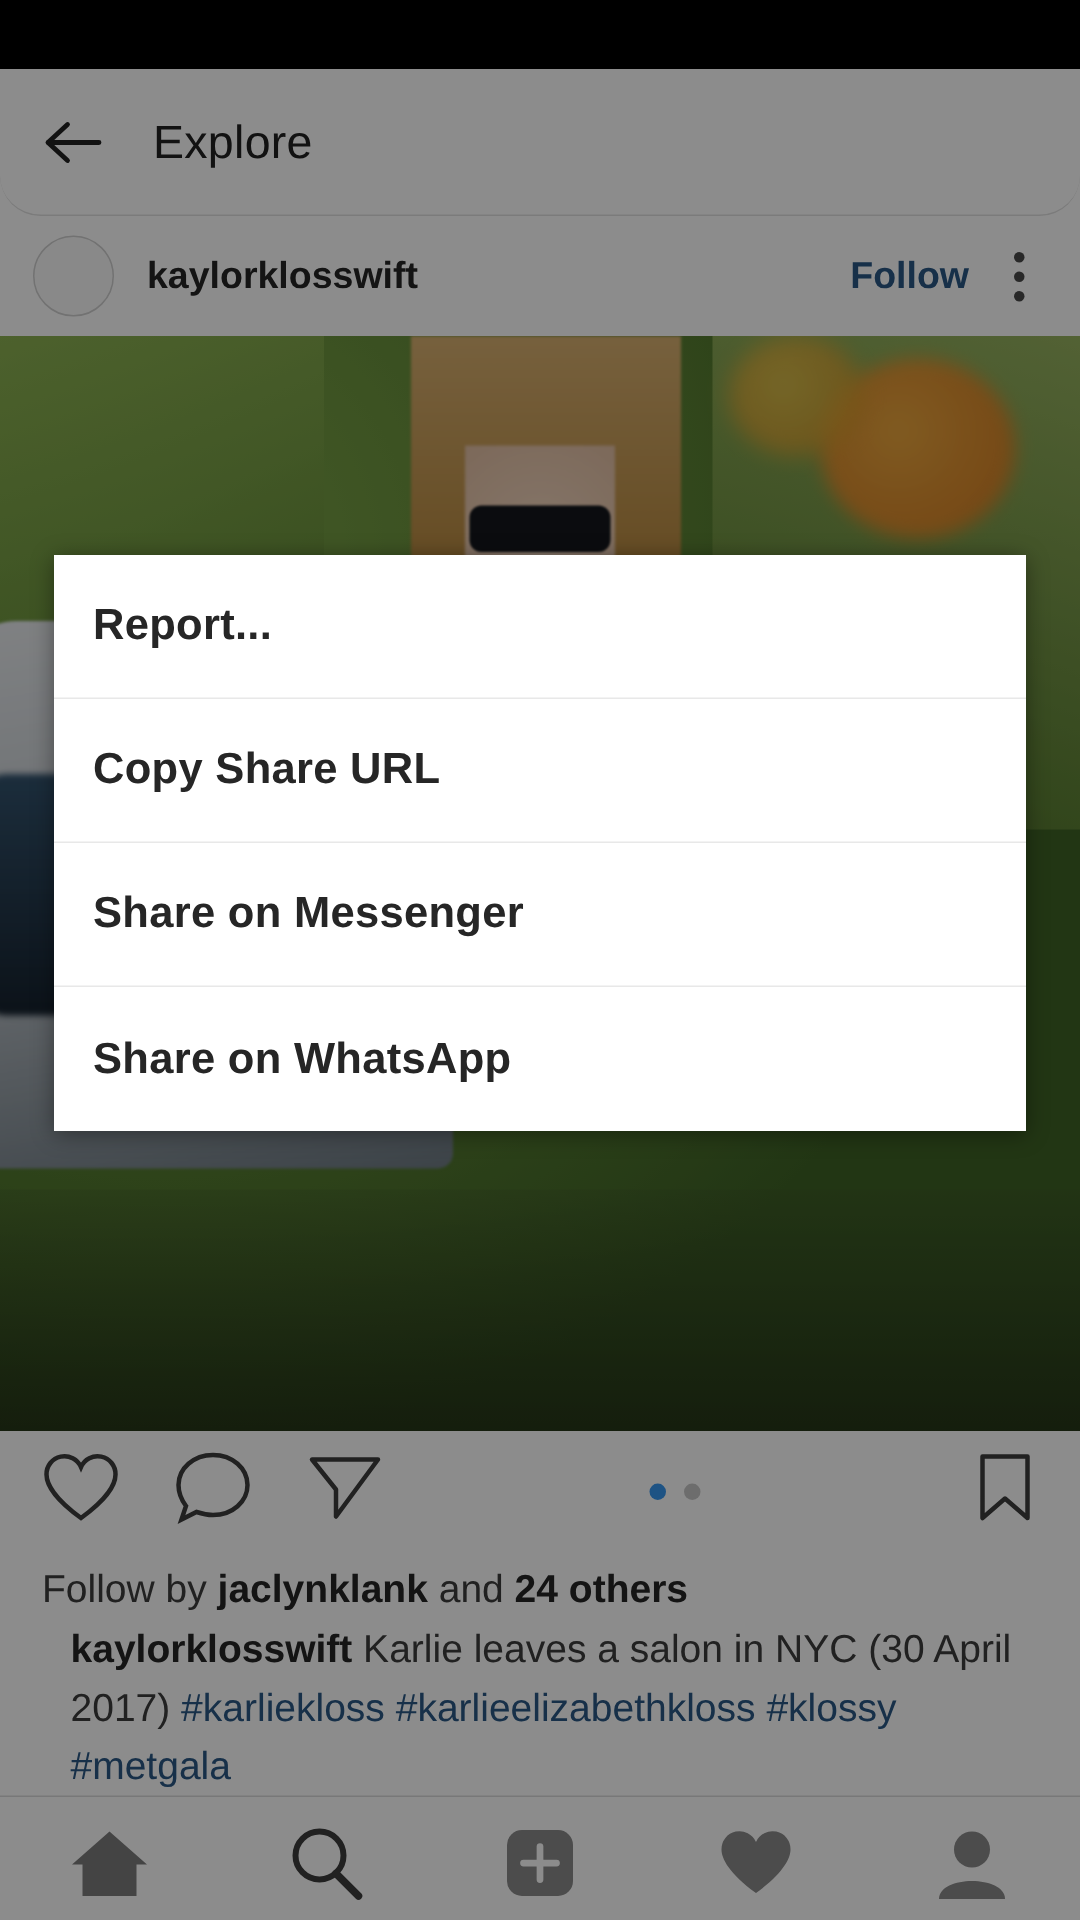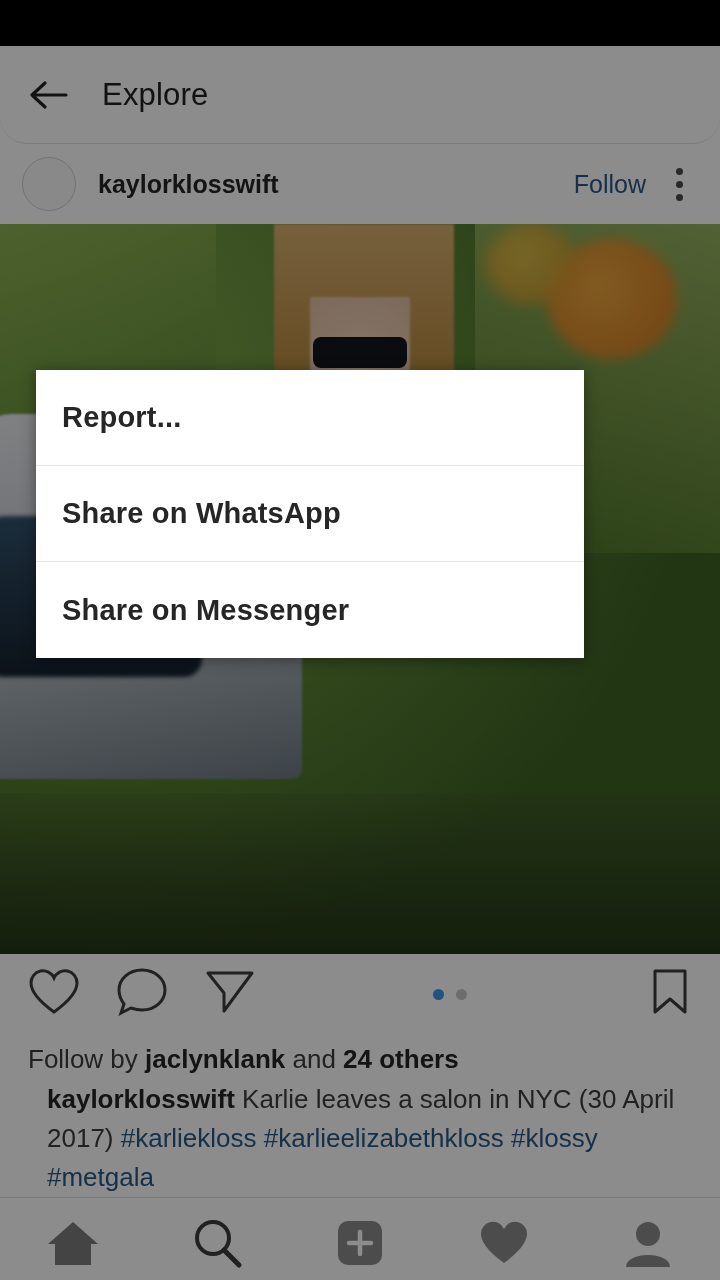--- a/index.html
+++ b/index.html
@@ -60,21 +60,21 @@
     border: 1px solid #cfcfcf;
     background: #fafafa;
     flex: 0 0 54px;
   }
   .username {
     font-size: 25px; font-weight: bold; color: #262626;
     margin-left: 22px;
     flex: 1 1 auto;
   }
   .follow-btn {
-    font-size: 25px; color: #2a5885; font-weight: normal;
+    font-size: 25px; color: #2a5885; font-weight: bold;
     margin-right: 28px;
   }
   .kebab {
     width: 10px; display: flex; flex-direction: column;
     align-items: center; gap: 6px;
     margin-right: 14px;
   }
   .kebab i { width: 7px; height: 7px; border-radius: 50%; background: #4a4a4a; display: block; }
 
   
@@ -196,21 +196,21 @@
 
   
   .scrim {
     position: absolute; inset: 0;
     background: rgba(0,0,0,0.45);
     z-index: 20;
   }
   .menu {
     position: absolute;
     left: 36px; top: 370px;
-    width: 548px;
+    width: 648px;
     background: #fff;
     z-index: 30;
     box-shadow: 0 2px 14px rgba(0,0,0,.4);
   }
   .menu-item {
     height: 96px;
     display: flex; align-items: center;
     padding-left: 26px;
     font-size: 29px;
     font-weight: bold;
@@ -331,17 +331,18 @@
         </svg>
       </span>
     </div>
 
   </div>
 
   <div class="scrim"></div>
 
   <div class="menu">
     <div class="menu-item">Report...</div>
+    <div class="menu-item">Copy Share URL</div>
+    <div class="menu-item">Share on Messenger</div>
     <div class="menu-item">Share on WhatsApp</div>
-    <div class="menu-item">Share on Messenger</div>
   </div>
 
 </div>
 
 </body></html>

